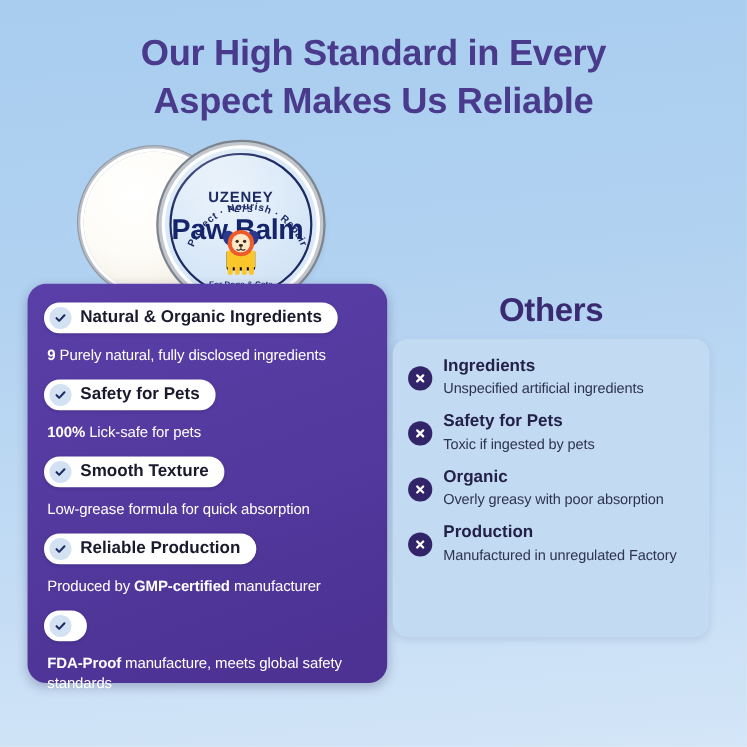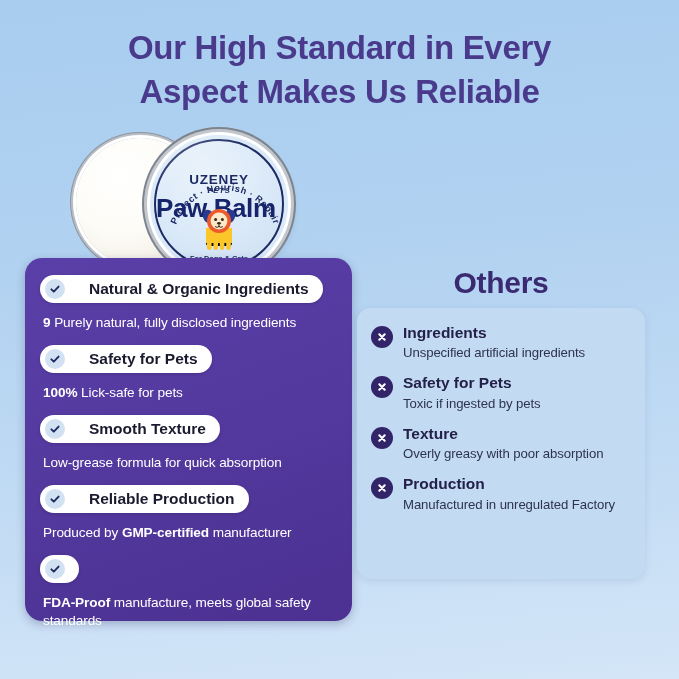--- a/index.html
+++ b/index.html
@@ -71,21 +71,21 @@
   
   #ours-panel {
     position:absolute; left:25px; top:258px; width:327px; height:363px;
     background:linear-gradient(160deg,#5a3fa8 0%,#54399f 45%,#4c3192 100%);
     border-radius:17px;
     box-shadow:0 3px 10px rgba(35,30,80,.28);
     padding:17px 15px 0 15px;
   }
   .ours-row { margin-bottom:4px; }
   .pill {
-    display:inline-flex; align-items:center; gap:24px;
+    display:inline-flex; align-items:center; gap:8px;
     background:#ffffff; border-radius:999px;
     padding:4px 14px 4px 5px;
     box-shadow:0 1px 3px rgba(30,25,70,.25);
   }
   .pill-label { font-size:15.5px; font-weight:bold; color:#1a1a2e; white-space:nowrap; }
   .check-circle {
     width:20px; height:20px; border-radius:50%;
     background:#d2e2f2; display:flex; align-items:center; justify-content:center; flex:0 0 auto;
   }
   .ours-desc {
@@ -99,21 +99,21 @@
     position:absolute; left:357px; top:266px; width:288px;
     text-align:center; color:#3a2a72; font-size:30px; font-weight:bold;
     letter-spacing:-0.3px;
   }
   #others-panel {
     position:absolute; left:357px; top:308px; width:288px; height:271px;
     background:#c3daf3; border-radius:14px;
     box-shadow:0 2px 7px rgba(60,80,120,.13);
     padding:16px 14px 0 14px;
   }
-  .other-row { display:flex; gap:10px; margin-bottom:13px; }
+  .other-row { display:flex; gap:10px; margin-bottom:13px;align-items:center; }
   .x-circle {
     width:22px; height:22px; border-radius:50%;
     background:#322469; display:flex; align-items:center; justify-content:center;
     flex:0 0 auto; margin-top:2px;
   }
   .other-head { font-size:15.5px; font-weight:bold; color:#232148; line-height:1.18; }
   .other-desc { font-size:13.2px; color:#2e3350; line-height:1.3; margin-top:2px; letter-spacing:-0.1px; }
 </style>
 </head>
 <body>
@@ -272,21 +272,21 @@
     </div>
   </div>
 
   <div class="other-row">
     <span class="x-circle">
       <svg width="12" height="12" viewBox="0 0 12 12">
           <path d="M3.3 3.3 L8.7 8.7 M8.7 3.3 L3.3 8.7" stroke="#ffffff" stroke-width="2.1" stroke-linecap="round"></path>
         </svg>
     </span>
     <div>
-      <div class="other-head">Texture</div>
+      <div class="other-head">Organic</div>
       <div class="other-desc">Overly greasy with poor absorption</div>
     </div>
   </div>
 
   <div class="other-row">
     <span class="x-circle">
       <svg width="12" height="12" viewBox="0 0 12 12">
           <path d="M3.3 3.3 L8.7 8.7 M8.7 3.3 L3.3 8.7" stroke="#ffffff" stroke-width="2.1" stroke-linecap="round"></path>
         </svg>
     </span>

